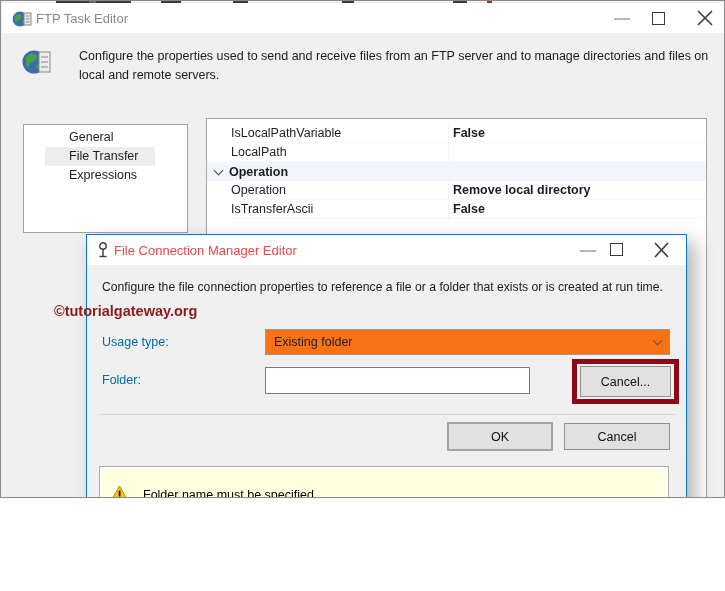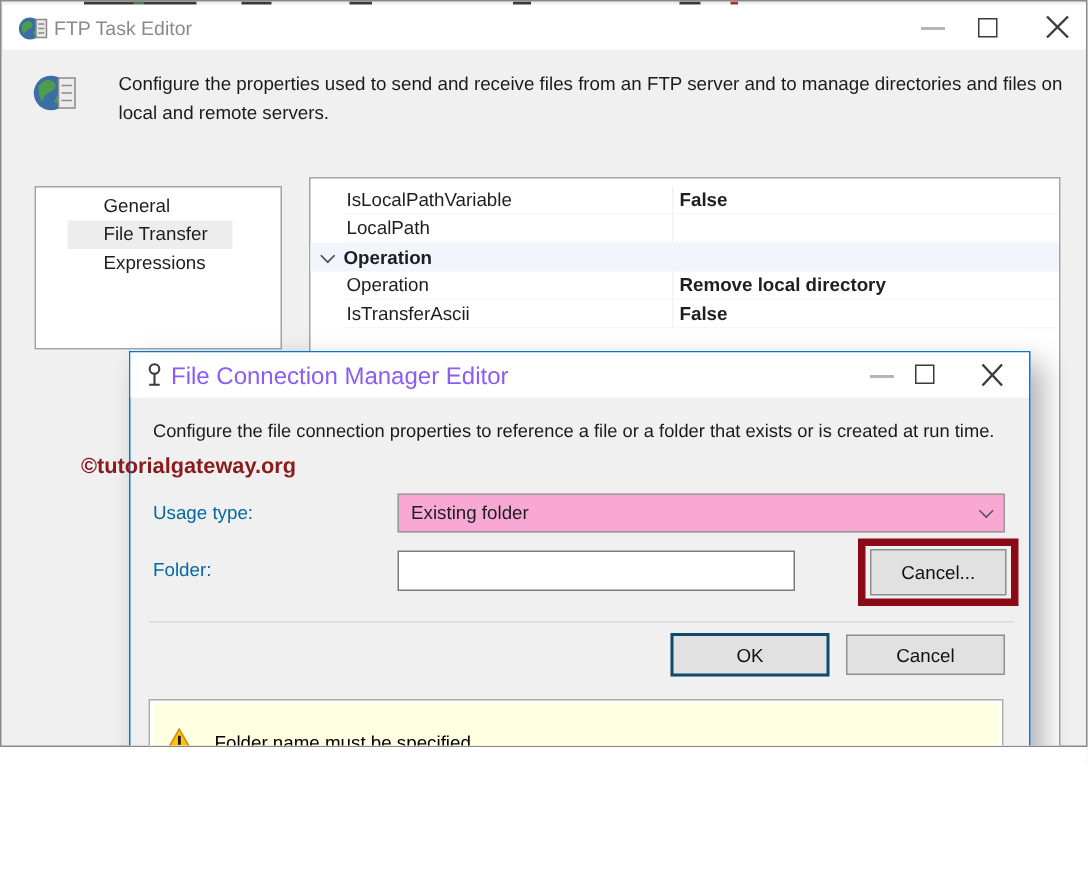--- a/index.html
+++ b/index.html
@@ -34,35 +34,35 @@
   .pg-ind { width:22px; display:flex; justify-content:center; align-items:center; }
   .pg-name { width:220px; padding-left:2px; border-right:1px solid #f2f2f2; align-self:stretch; display:flex; align-items:center; }
   .pg-item .pg-name { border-bottom:1px solid #f7f7f7; }
   .pg-val { flex:1; padding-left:4px; font-weight:bold; align-self:stretch; display:flex; align-items:center; border-bottom:1px solid #f7f7f7; }
   .chev { width:7px; height:7px; border-right:1.6px solid #444; border-bottom:1.6px solid #444; transform:rotate(45deg); margin-top:-3px; }
 
   
   #dialog { left:85px; top:233px; width:601px; height:282px; background:#f0f0f0;
             border:1px solid #0079d8; box-shadow:8px 8px 18px rgba(0,0,0,0.30); z-index:10; }
   #dlg-titlebar { left:0; top:0; width:100%; height:30px; background:#fff; }
-  #dlg-title { left:27px; top:8px; color:#8b5cf6; font-size:16px; }
+  #dlg-title { left:27px; top:8px; color:#ef4444; font-size:13px; }
   #dlg-desc { left:15px; top:45px; width:578px; white-space:nowrap; font-size:12.2px; color:#1b1b1b; }
 
   .fld-label { font-size:12.5px; color:#0369a1; }
-  #combo { left:178px; top:94px; width:405px; height:26px; background:#f9a8d4;
+  #combo { left:178px; top:94px; width:405px; height:26px; background:#f97316;
            border:1px solid #999; display:flex; align-items:center; padding:0 8px; }
   #combo .chev { border-color:#555; margin-left:auto; }
   #folder-input { left:178px; top:132px; width:265px; height:27px; border:1px solid #7a7a7a; background:#fff;
                   font-family:"Liberation Sans",sans-serif; font-size:12.5px; padding:0 5px; outline:none; }
   #red-box { left:485px; top:124px; width:107px; height:45px; border:5px solid #8b0a18; z-index:3; }
   #browse-btn { left:493px; top:131px; width:91px; height:31px; }
 
   .btn { background:#e1e1e1; border:1px solid #8f8f8f; font-family:"Liberation Sans",sans-serif;
          font-size:12.5px; color:#111; display:flex; align-items:center; justify-content:center; cursor:default; }
-  .btn.default { border:2px solid #0c4a6e; }
+  .btn.default { border:2px solid #a3a3a3; }
 
   #dlg-sep { left:12px; top:179px; width:577px; height:1px; background:#d9d9d9; }
   #dlg-ok { left:360px; top:187px; width:106px; height:29px; }
   #dlg-cancel { left:477px; top:188px; width:106px; height:27px; }
 
   #warn-bar { left:12px; top:231px; width:570px; height:37px; background:#ffffe1;
               border:1px solid #ababab; box-shadow:inset 0 0 0 2px #fff; display:flex; align-items:flex-end; }
   #warn-text { margin-left:14px; color:#000; }
 
   #grip { right:3px; bottom:3px; width:12px; height:12px; }

